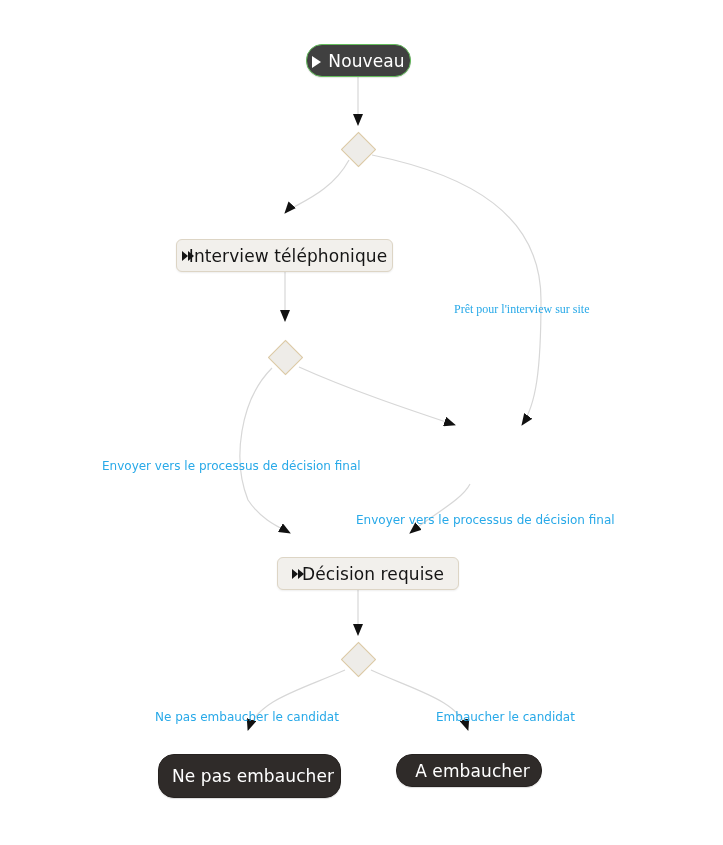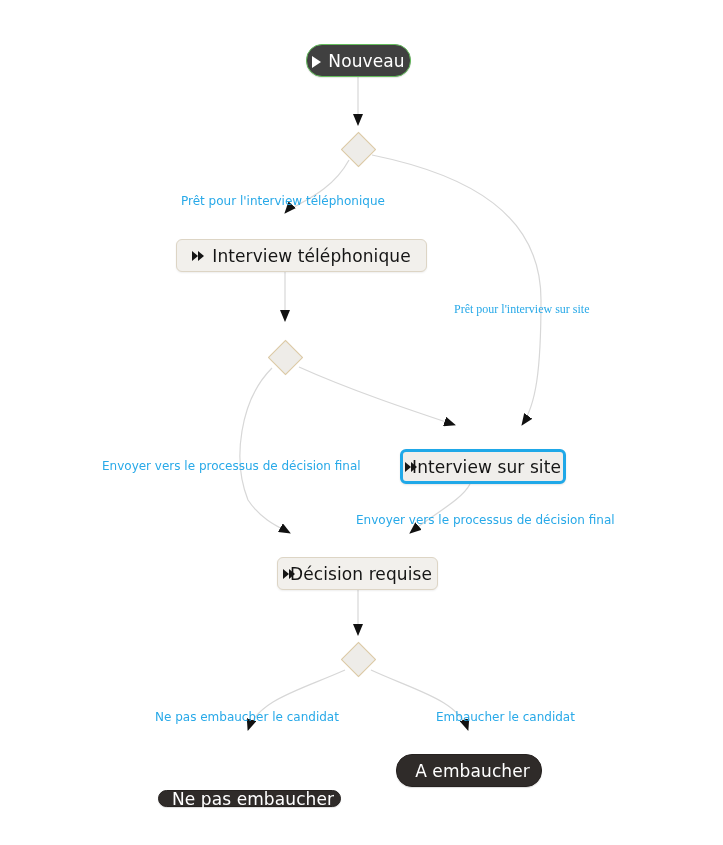--- a/index.html
+++ b/index.html
@@ -174,55 +174,47 @@
 
   <div class="diamond" style="left:346px; top:137px;"></div>
   <div class="diamond" style="left:273px; top:345px;"></div>
   <div class="diamond" style="left:346px; top:647px;"></div>
 
   <div class="node node-start" style="left:306px; top:44px; width:105px; height:33px;">
     <span class="ic ic-play"></span>
     <span class="node-label">Nouveau</span>
   </div>
 
-  <div class="node node-state" style="left:176px; top:239px; width:251px; height:33px;">
+  <div class="node node-state" style="left:176px; top:239px; width:217px; height:33px;">
     <span class="ic ic-ff">
         <i class="a"></i>
         <i class="b"></i>
       </span>
     <span class="node-label">Interview téléphonique</span>
   </div>
 
-  <div class="node node-state selected" style="left:400px; top:449px; width:166px; height:35px;">
-    <span class="ic ic-ff">
-        <i class="a"></i>
-        <i class="b"></i>
-      </span>
-    <span class="node-label">Interview sur site</span>
-  </div>
-
-  <div class="node node-state" style="left:277px; top:557px; width:161px; height:33px;">
+
+  <div class="node node-state" style="left:277px; top:557px; width:182px; height:33px;">
     <span class="ic ic-ff">
         <i class="a"></i>
         <i class="b"></i>
       </span>
     <span class="node-label">Décision requise</span>
   </div>
 
-  <div class="node node-end" style="left:158px; top:754px; width:183px; height:17px;margin-top:36px;">
+  <div class="node node-end" style="left:158px; top:754px; width:183px; height:44px;">
     <span class="ic ic-stop"></span>
     <span class="node-label">Ne pas embaucher</span>
   </div>
 
   <div class="node node-end" style="left:396px; top:754px; width:146px; height:33px;">
     <span class="ic ic-stop"></span>
     <span class="node-label">A embaucher</span>
   </div>
 
-  <div class="edge-label" style="left:181px; top:194px;">Prêt pour l'interview téléphonique</div>
 
   <div class="edge-label" style="left:454px; top:302px;font-family:Liberation Serif, serif;">Prêt pour l'interview sur site</div>
 
 
   <div class="edge-label" style="left:102px; top:459px;">Envoyer vers le processus de décision final</div>
 
   <div class="edge-label" style="left:356px; top:513px;">Envoyer vers le processus de décision final</div>
 
   <div class="edge-label" style="left:155px; top:710px;">Ne pas embaucher le candidat</div>
 

